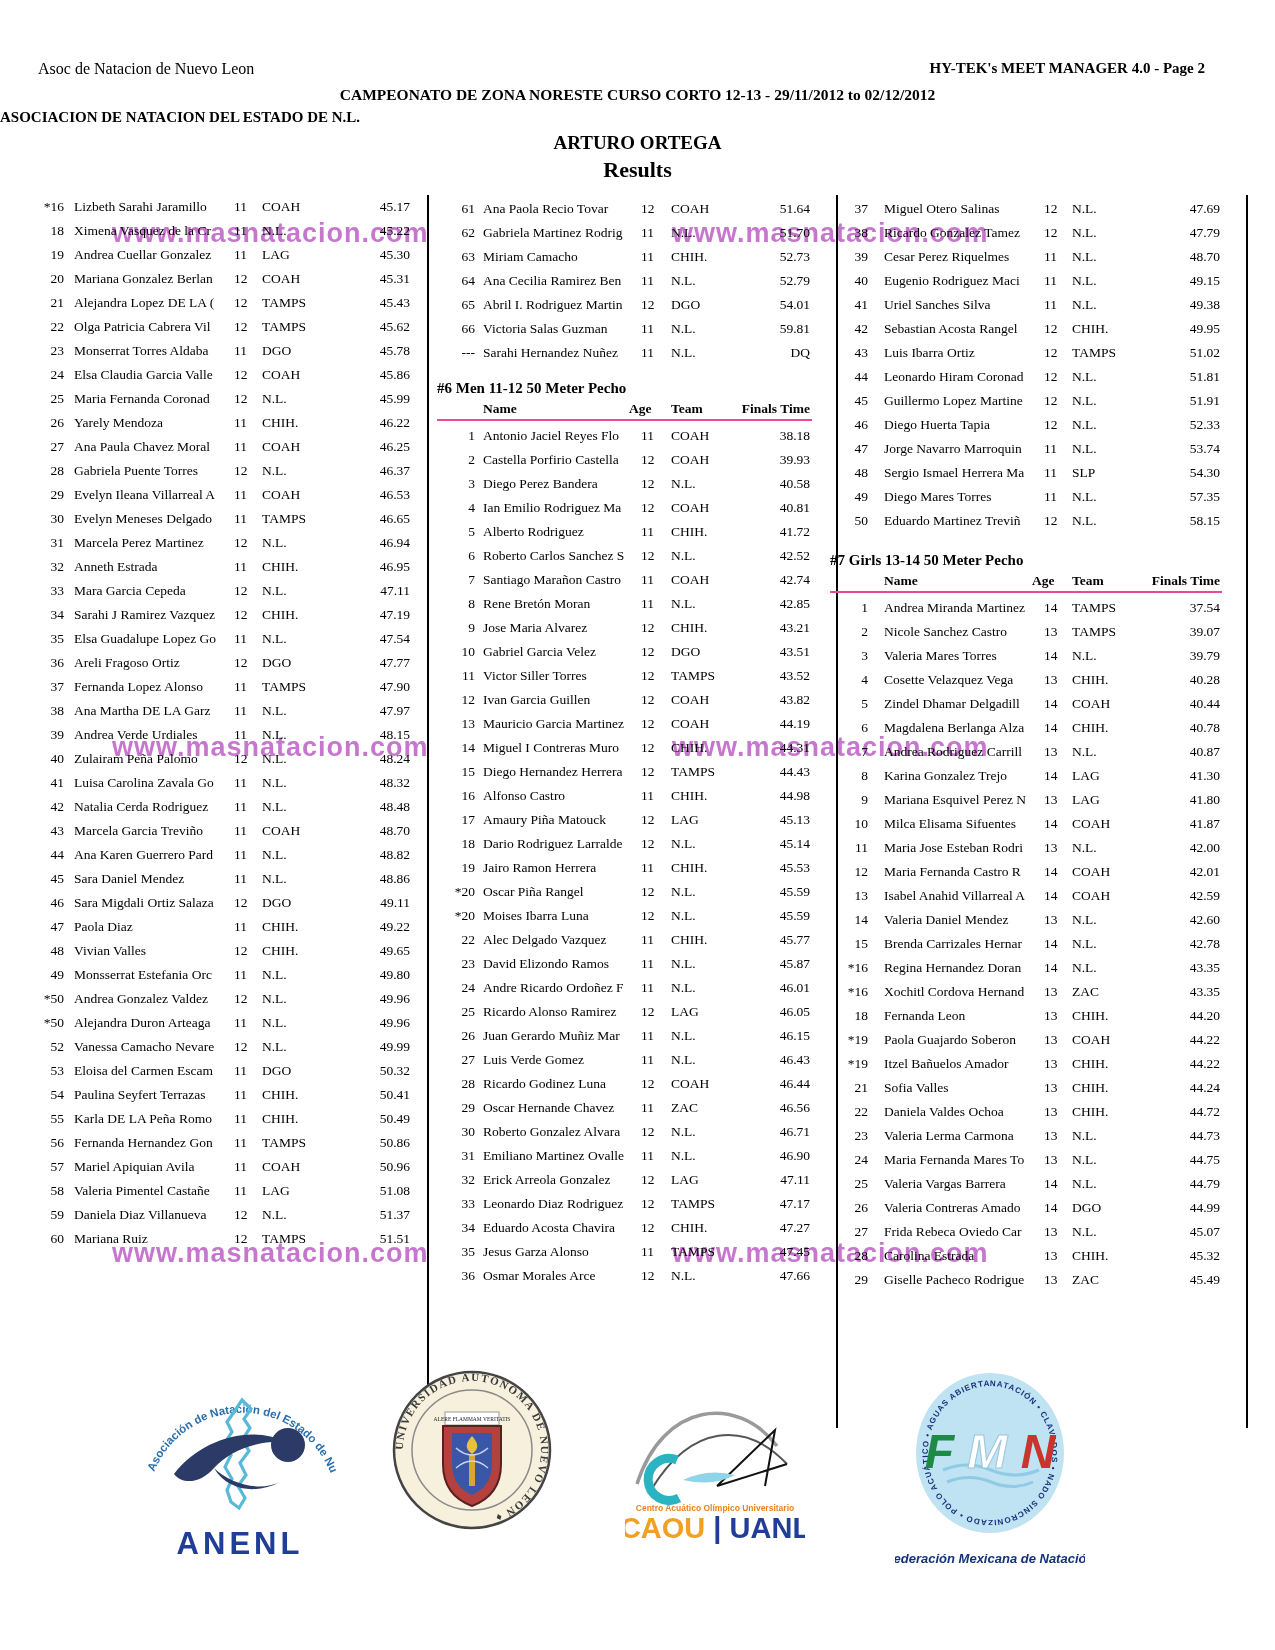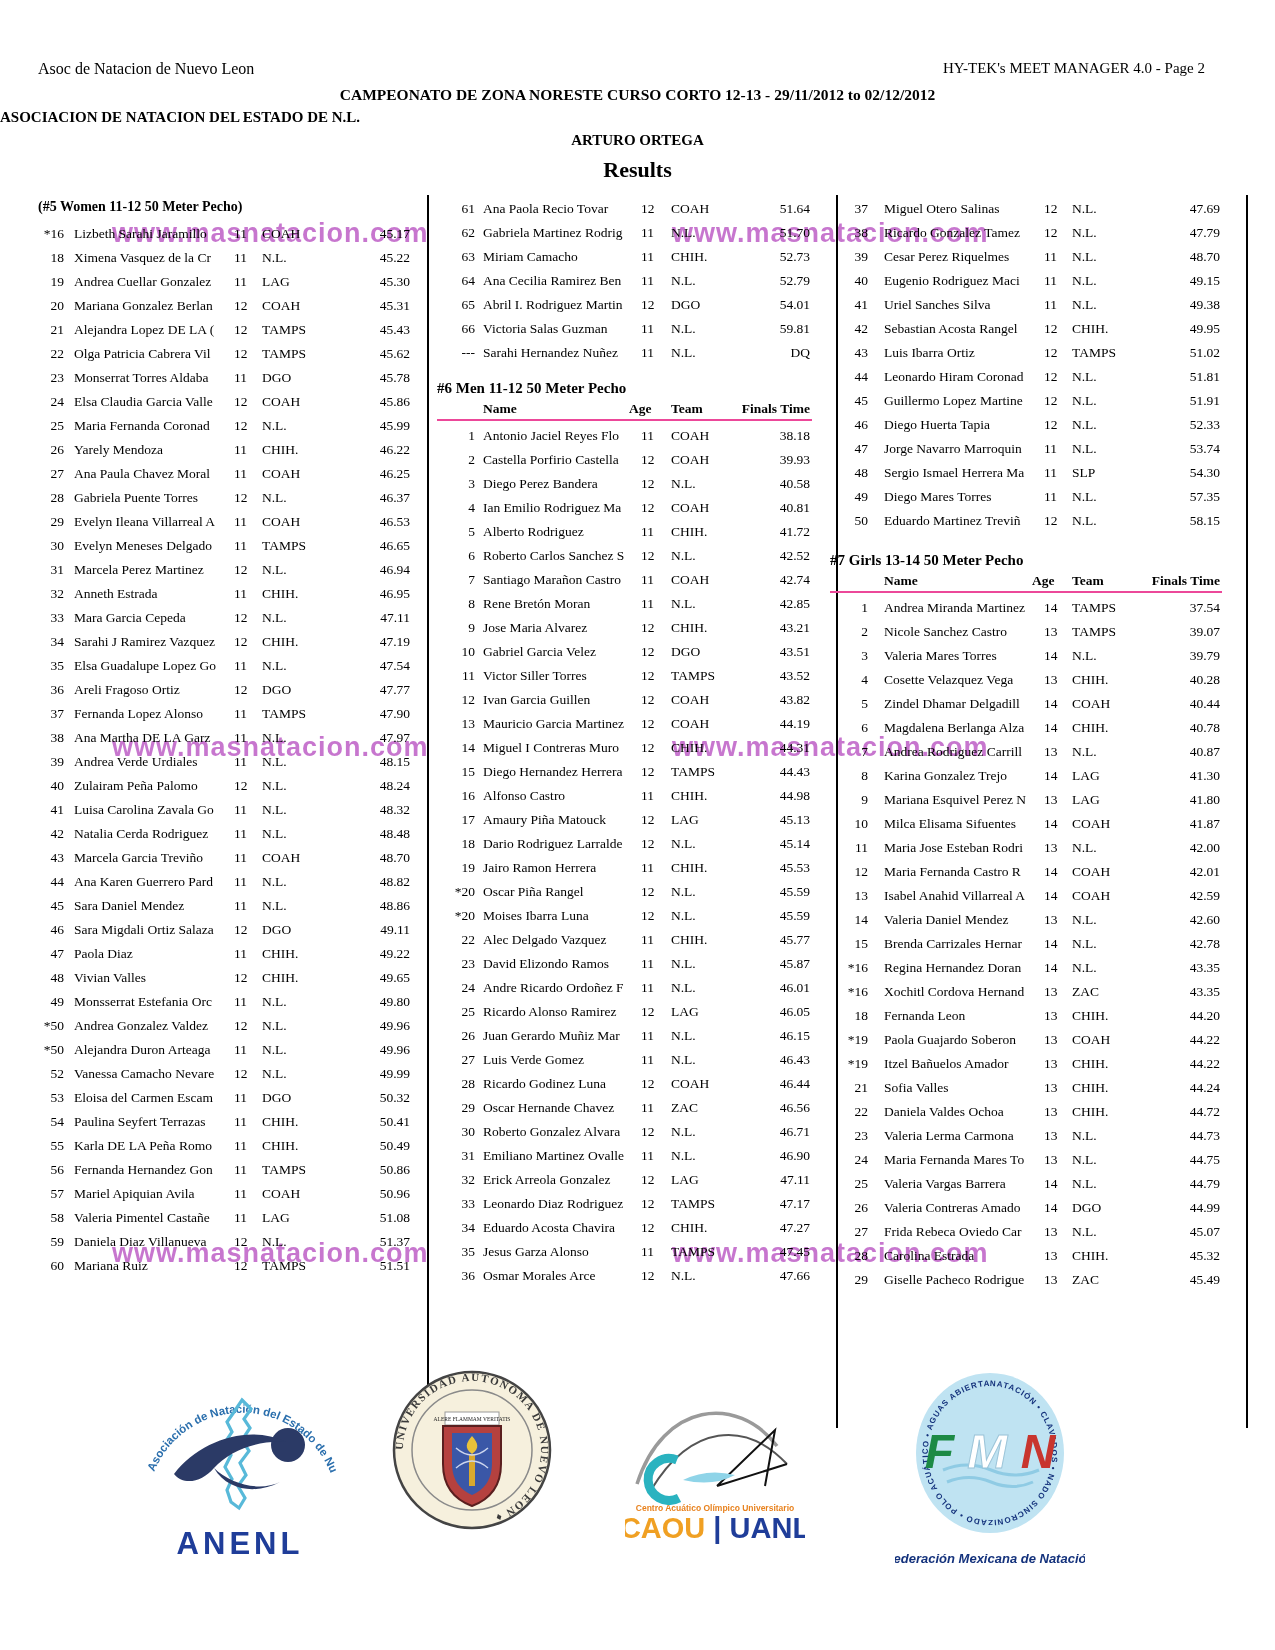--- a/index.html
+++ b/index.html
@@ -1,23 +1,23 @@
 <!DOCTYPE html>
 <html><head>
 <meta charset="utf-8">
 <style>
   html,body{margin:0;padding:0;background:#e8e8e8;}
   .page{position:relative;width:1275px;height:1650px;background:#ffffff;margin:0 auto;
         font-family:"Liberation Serif",serif;color:#000;overflow:hidden;}
   
   .pub-left{position:absolute;left:38px;top:60px;font-size:16px;}
-  .pub-right{position:absolute;right:70px;top:60px;font-size:15px;}
+  .pub-right{position:absolute;right:70px;top:60px;font-size:15px;font-weight:bold;}
   .meet-title{position:absolute;left:0;top:86px;width:100%;text-align:center;font-weight:bold;font-size:15.5px;}
   .meet-sub{position:absolute;left:0;top:109px;width:100%;text-align:left;font-weight:bold;font-size:15px;}
-  .meet-host{position:absolute;left:0;top:132px;width:100%;text-align:center;font-weight:bold;font-size:15px;}
+  .meet-host{position:absolute;left:0;top:132px;width:100%;text-align:center;font-weight:bold;font-size:19px;}
   .results-label{position:absolute;left:0;top:157px;width:100%;text-align:center;font-weight:bold;font-size:22px;}
   
   .wm{position:absolute;color:#a21caf;opacity:.6;font-family:Liberation Sans, sans-serif;
       font-weight:bold;font-size:27px;letter-spacing:1px;white-space:nowrap;}
   
   .vline{position:absolute;top:195px;width:2px;height:1233px;background:#000;}
   
   .rescol{position:absolute;top:195px;font-size:13.5px;line-height:24px;}
   .col1{left:38px;width:374px;--pw:26px;--nx:36px;--nw:154px;--ax:196px;--tx:224px;}
   .col2{left:437px;width:375px;--pw:38px;--nx:46px;--nw:152px;--ax:204px;--tx:234px;}
@@ -60,21 +60,20 @@
   <div class="wm" style="left:112px;top:732px;">www.masnatacion.com</div>
   <div class="wm" style="left:672px;top:732px;">www.masnatacion.com</div>
   <div class="wm" style="left:112px;top:1238px;">www.masnatacion.com</div>
   <div class="wm" style="left:672px;top:1238px;">www.masnatacion.com</div>
 
   <div class="vline" style="left:427px;"></div>
   <div class="vline" style="left:836px;"></div>
   <div class="vline" style="left:1246px;"></div>
 
   <div class="rescol col1">
-    <div class="cont-title">(#5 Women 11-12 50 Meter Pecho)</div>
     <div class="rows">
         <div class="row">
           <span class="place">*16</span>
           <span class="name">Lizbeth Sarahi Jaramillo</span>
           <span class="age">11</span>
           <span class="team">COAH</span>
           <span class="time">45.17</span>
         </div>
         <div class="row">
           <span class="place">18</span>

